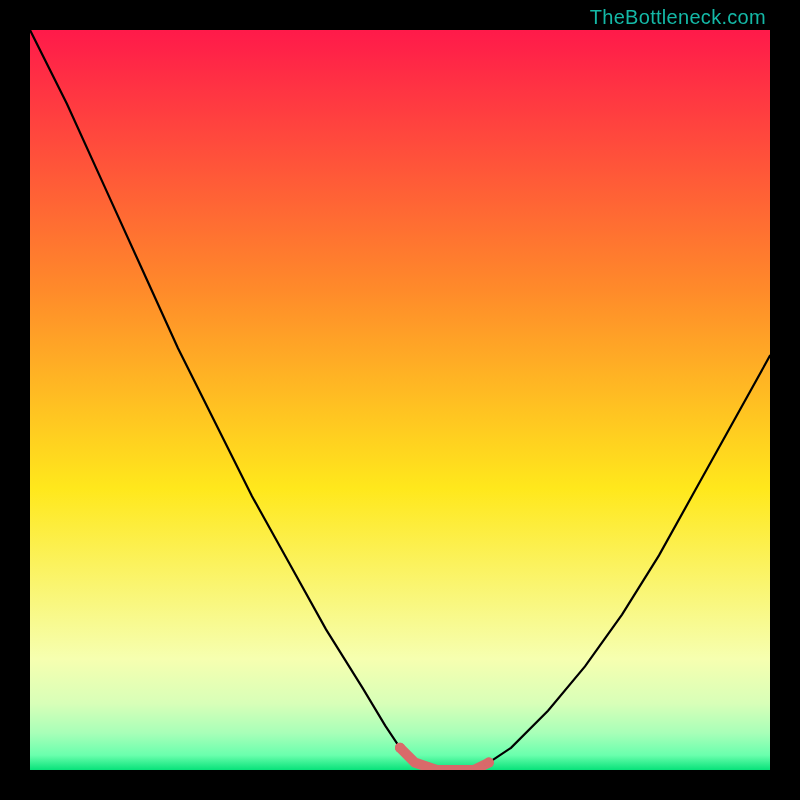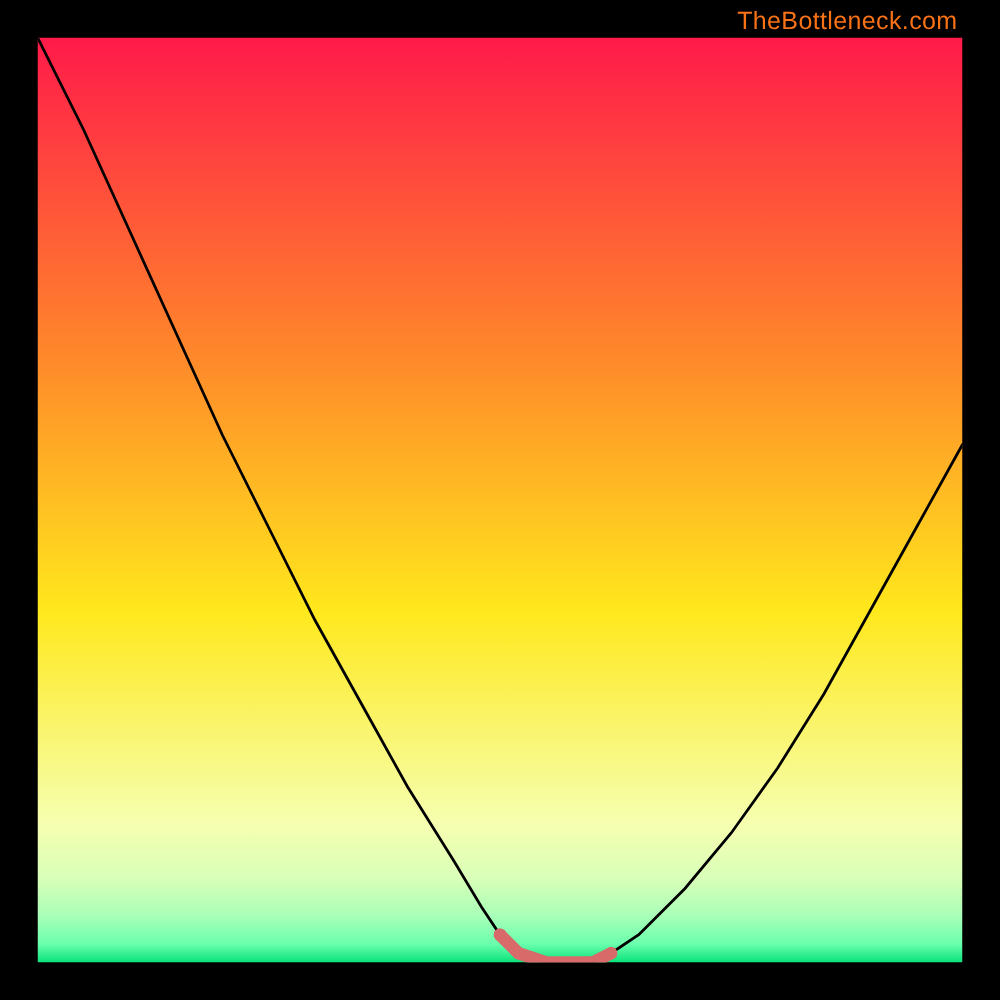--- a/index.html
+++ b/index.html
@@ -38,21 +38,21 @@
     height: 100%;
     pointer-events: none;
   }
   .watermark {
     position: absolute;
     top: 6px;
     right: 34px;
     font-family: Arial, sans-serif;
     font-size: 20px;
     font-weight: 500;
-    color: #f97316;
+    color: #14b8a6;
     letter-spacing: 0.3px;
   }
 </style>
 </head>
 <body>
 
 <div class="chart-container">
 
   <div class="plot-area">
     <svg class="gradient-bg" viewBox="0 0 740 740" preserveAspectRatio="none">

